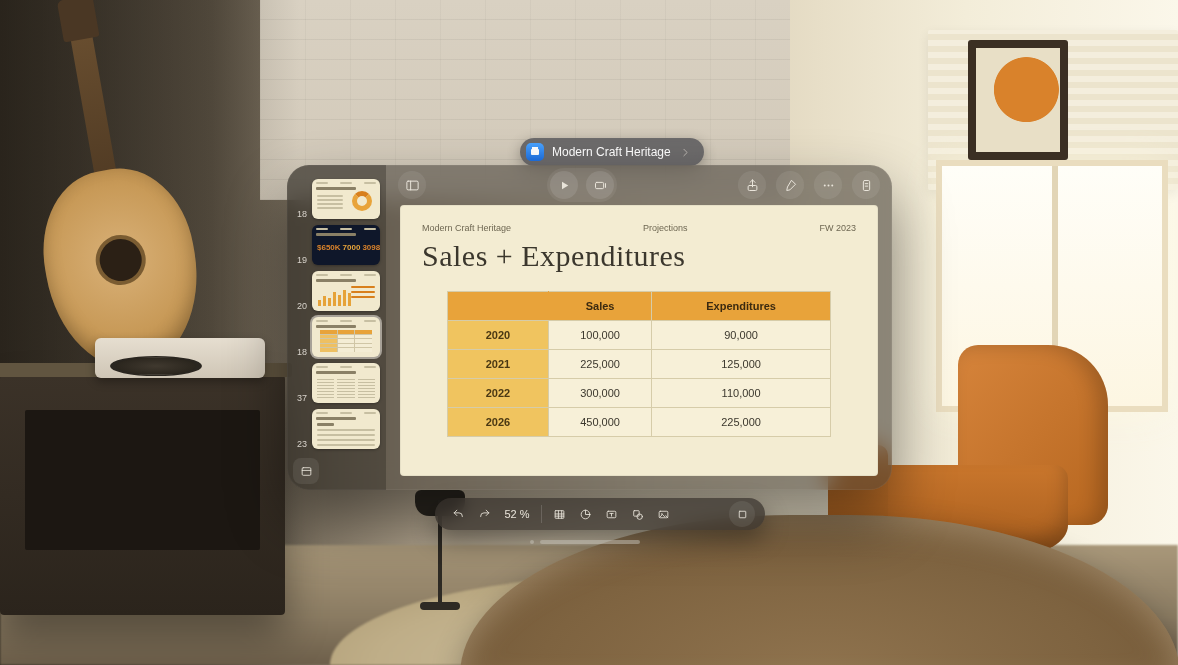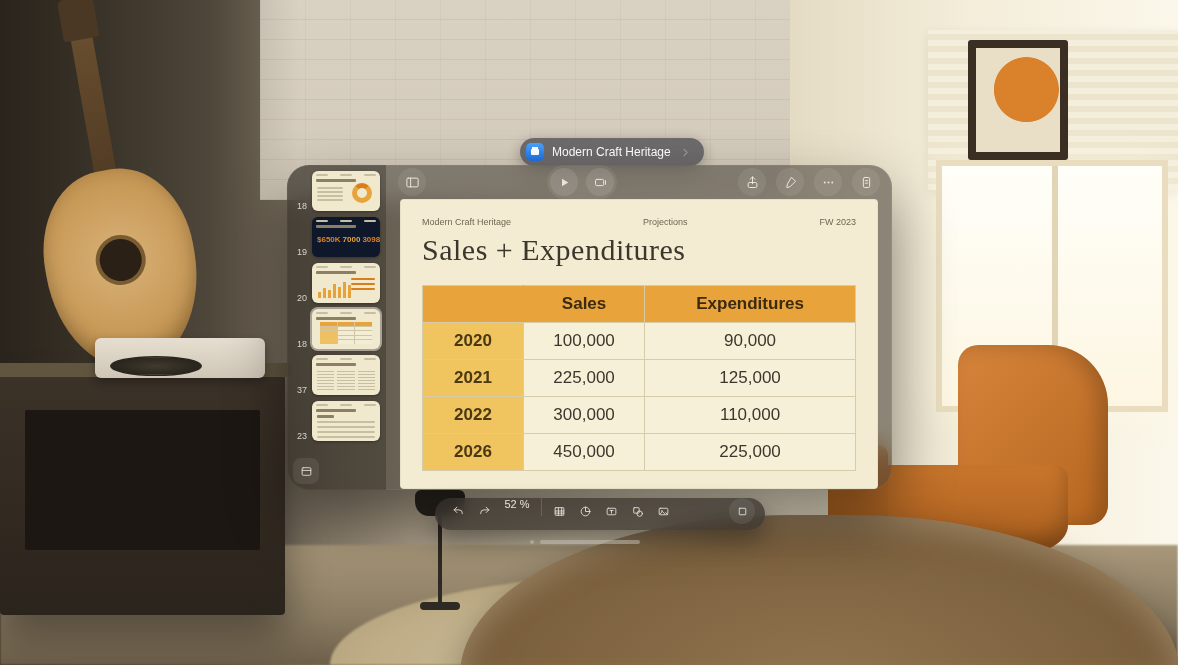--- a/index.html
+++ b/index.html
@@ -182,21 +182,21 @@
   }
   
   .sidebar{
     width:99px; flex:0 0 99px;
     padding: 6px 6px 6px 6px;
     box-sizing:border-box;
     background: rgba(40,36,31,0.35);
     position:relative;
     overflow:hidden;
   }
-  .thumbs{display:flex;flex-direction:column;gap:6px;}
+  .thumbs{display:flex;flex-direction:column;gap:6px;margin-top:8px;}
   .thumb-row{display:flex;align-items:flex-end;gap:5px;}
   .thumb-num{width:14px;text-align:right;color:#d8d3cb;font-size:9px;line-height:1;}
   .thumb{
     flex:1; height:40px; border-radius:6px;
     background:#f1e9ce;
     box-shadow: 0 1px 3px rgba(0,0,0,0.3);
     position:relative; overflow:hidden;
   }
   .thumb.sel{box-shadow: 0 0 0 2px #a7a197, 0 1px 3px rgba(0,0,0,0.3);}
   .thumb .hdr{position:absolute;left:4px;top:3px;right:4px;height:3px;display:flex;justify-content:space-between;}
@@ -264,40 +264,40 @@
     color:#3b372d;
   }
   .slide-header{display:flex;justify-content:space-between;font-size:9px;color:#6e6752;}
   .slide-title{
     font-family: Georgia, 'Times New Roman', serif;
     font-size:30px; font-weight:400; margin:6px 0 18px 0; letter-spacing:0.5px;
   }
   .data-table{
     margin:0 auto;
     border-collapse:collapse;
-    font-size:17px;
-    width:434px;
+    font-size:11px;
+    width:384px;
   }
   .data-table th,.data-table td{
     border:1px solid #d6cca9;
     padding:8px 0;
     text-align:center;
   }
   .data-table thead th.blank{background:#e8a33a;border-right-color:#e8a33a;}
   .data-table thead th{background:#e8a33a;color:#3b2a10;font-weight:700;}
   .data-table tbody th{background:#f0c45f;color:#4a3813;font-weight:700;width:100px;}
   .data-table tbody td{background:#f7f0d8;}
 
   
   .bottombar{
     position:absolute; left:435px; top:498px;
     width:310px; height:32px;
     background: rgba(55,50,45,0.72);
     border-radius:18px;
-    display:flex;align-items:flex-start;
+    display:flex;align-items:center;
     padding:0 10px; 
     box-shadow: 0 10px 24px rgba(0,0,0,0.35);
     color:#e9e4da;
     backdrop-filter: blur(8px);
   }
   .bottombar .bb-btn{
     width:26px;height:26px;border-radius:50%;
     display:flex;align-items:center;justify-content:center;
     cursor:pointer;
   }

